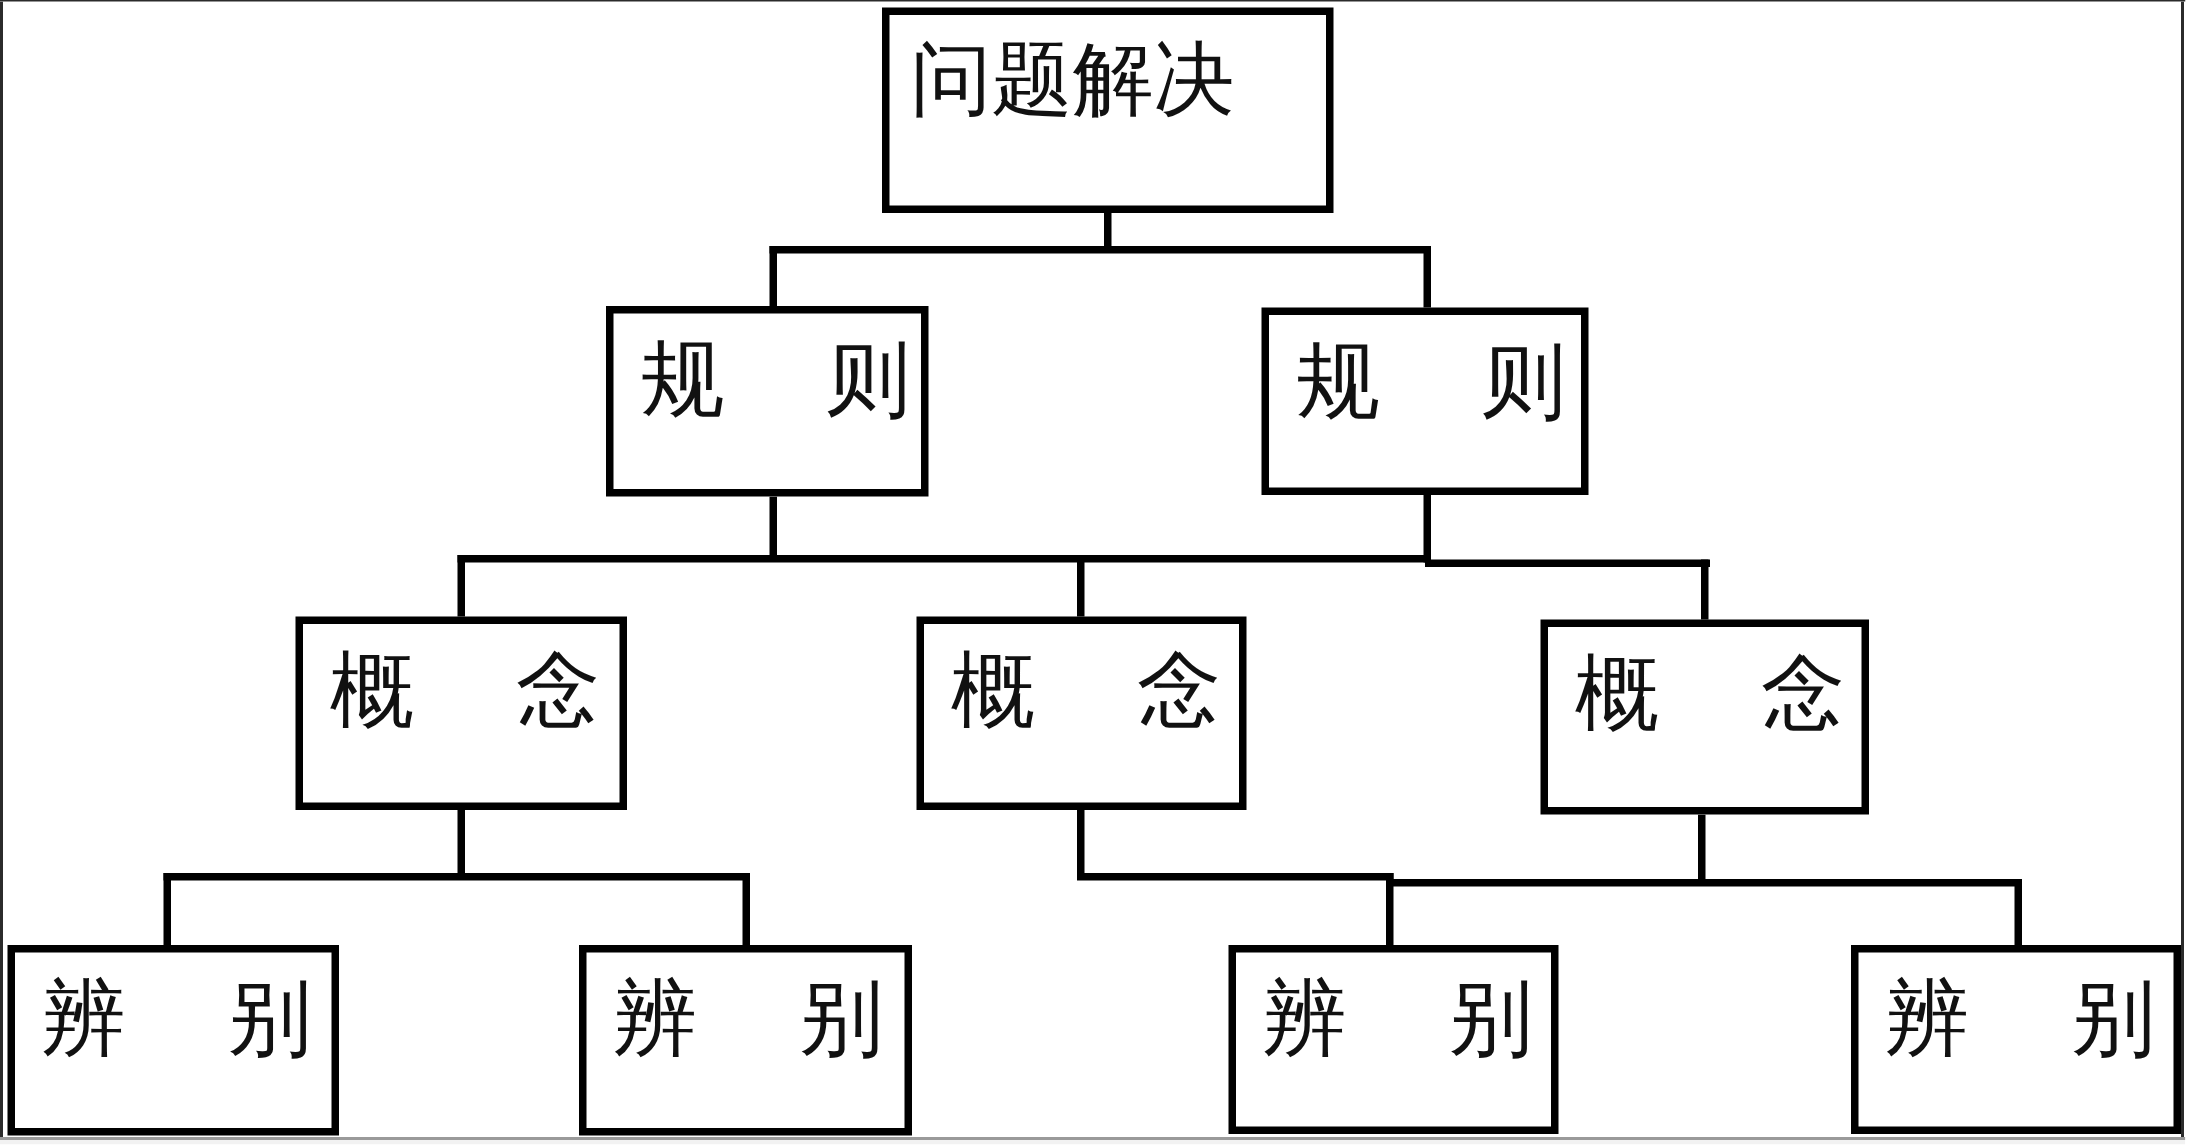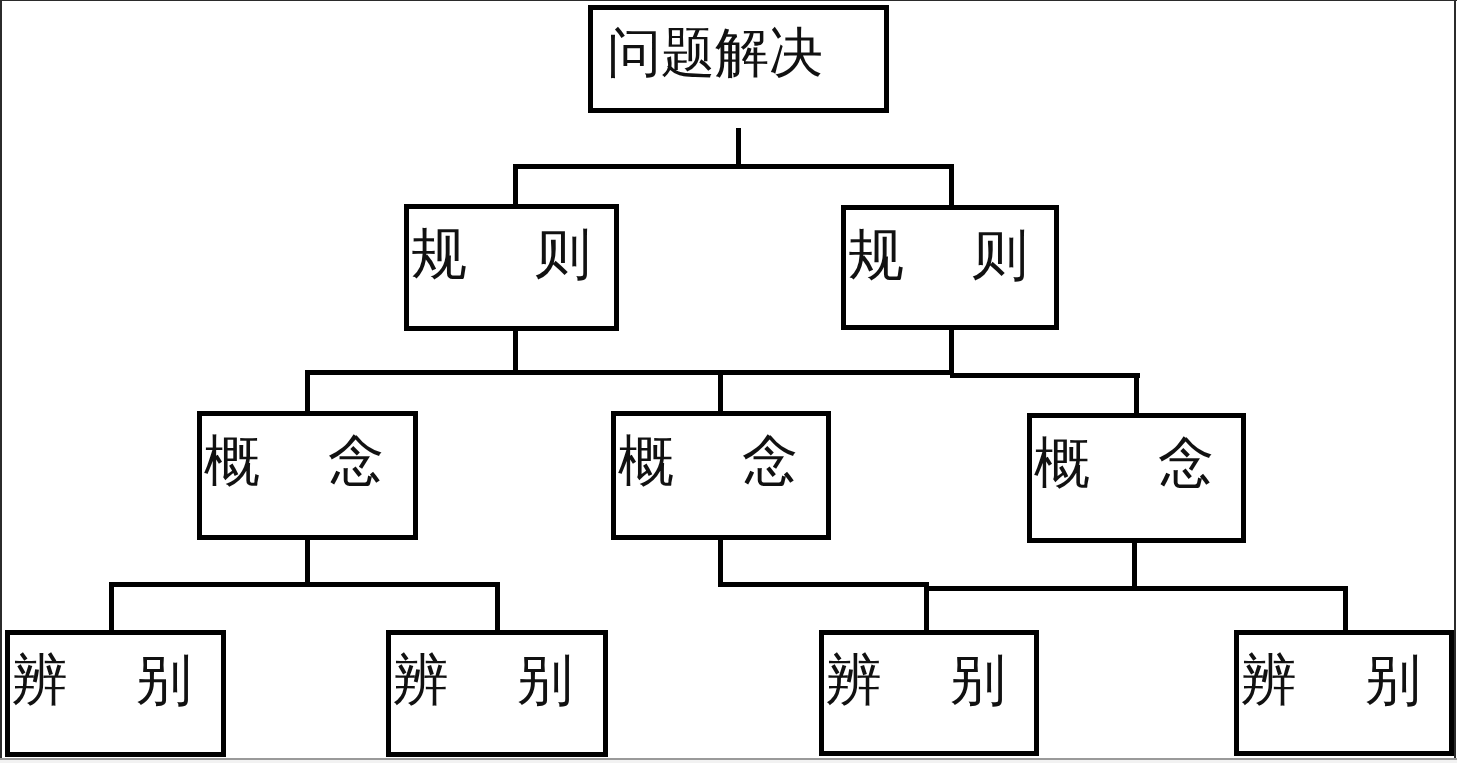--- a/index.html
+++ b/index.html
@@ -19,34 +19,34 @@
 
   .node{
     position:absolute;
     box-sizing:border-box;
     border:5px solid #000000;
     background:#ffffff;
     color:#111111;
     font-size:56px;
     line-height:1.0;
     letter-spacing:6px;
-    padding:17px 0 0 2px;
+    padding:17px 0 0 18px;
     white-space:nowrap;
     z-index:2;
     overflow:hidden;
   }
   .node.root{
     font-size:54px;
     letter-spacing:0px;
     padding:16px 0 0 14px;
   }
   .line{position:absolute;background:#000000;z-index:1;}
 
   
-  #n-root     {left:588px; top:4px;   width:301px; height:108px;}
+  #n-root     {left:588px; top:4px;   width:301px; height:137px;}
   #n-rule1    {left:404px; top:203px; width:215px; height:127px;}
   #n-rule2    {left:841px; top:204px; width:218px; height:125px;}
   #n-concept1 {left:197px; top:410px; width:221px; height:129px;}
   #n-concept2 {left:611px; top:410px; width:220px; height:129px;}
   #n-concept3 {left:1027px;top:412px; width:219px; height:130px;}
   #n-disc1    {left:5px;   top:629px; width:221px; height:127px;}
   #n-disc2    {left:386px; top:629px; width:222px; height:127px;}
   #n-disc3    {left:819px; top:629px; width:220px; height:126px;}
   #n-disc4    {left:1234px;top:629px; width:220px; height:126px;}
 

